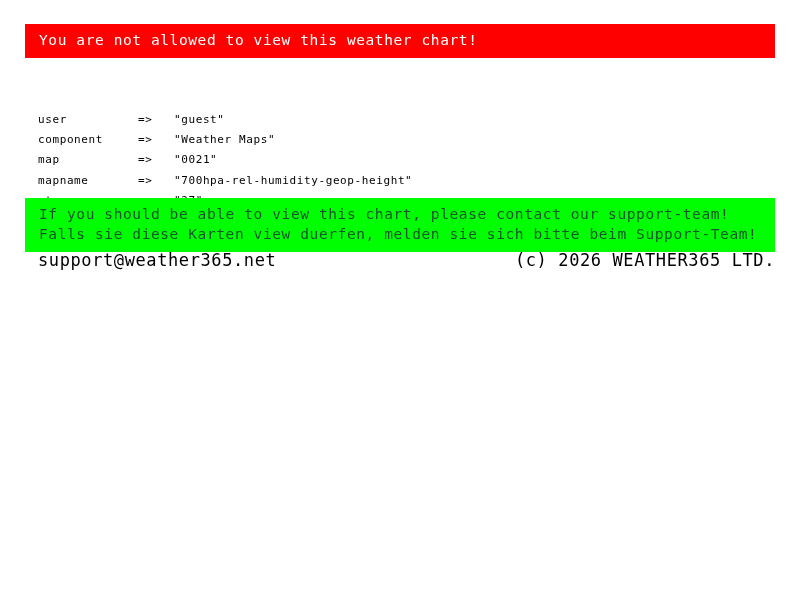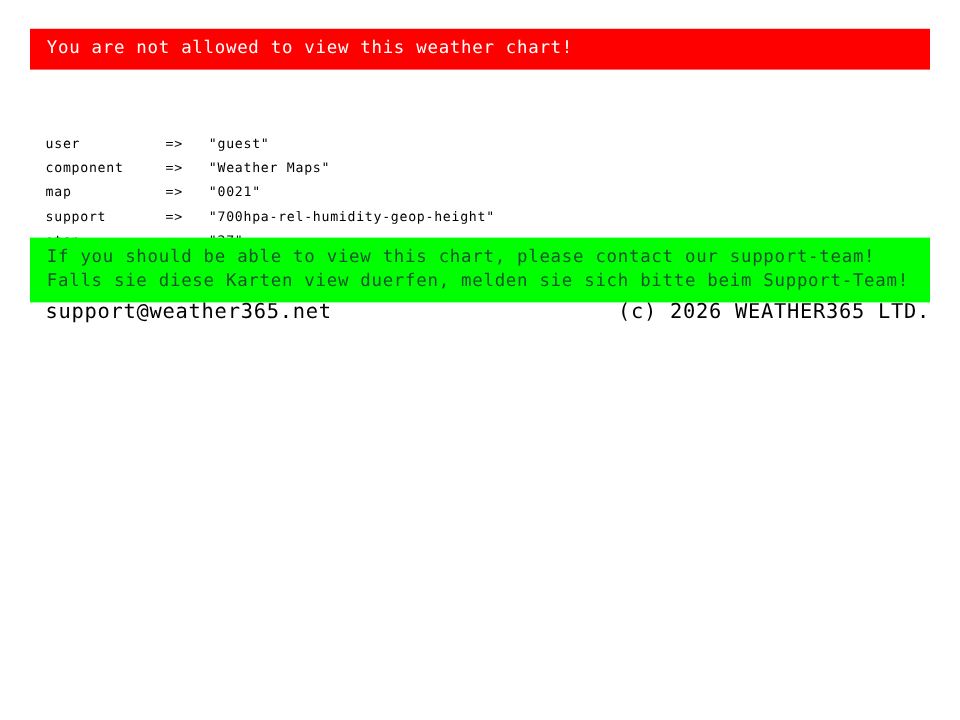--- a/index.html
+++ b/index.html
@@ -97,21 +97,21 @@
       <td class="key">component</td>
       <td class="arrow">=&gt;</td>
       <td class="value">"Weather Maps"</td>
     </tr>
     <tr>
       <td class="key">map</td>
       <td class="arrow">=&gt;</td>
       <td class="value">"0021"</td>
     </tr>
     <tr>
-      <td class="key">support</td>
+      <td class="key">mapname</td>
       <td class="arrow">=&gt;</td>
       <td class="value">"700hpa-rel-humidity-geop-height"</td>
     </tr>
     <tr>
       <td class="key">step</td>
       <td class="arrow">=&gt;</td>
       <td class="value">"27"</td>
     </tr>
   </tbody>
     </table>

